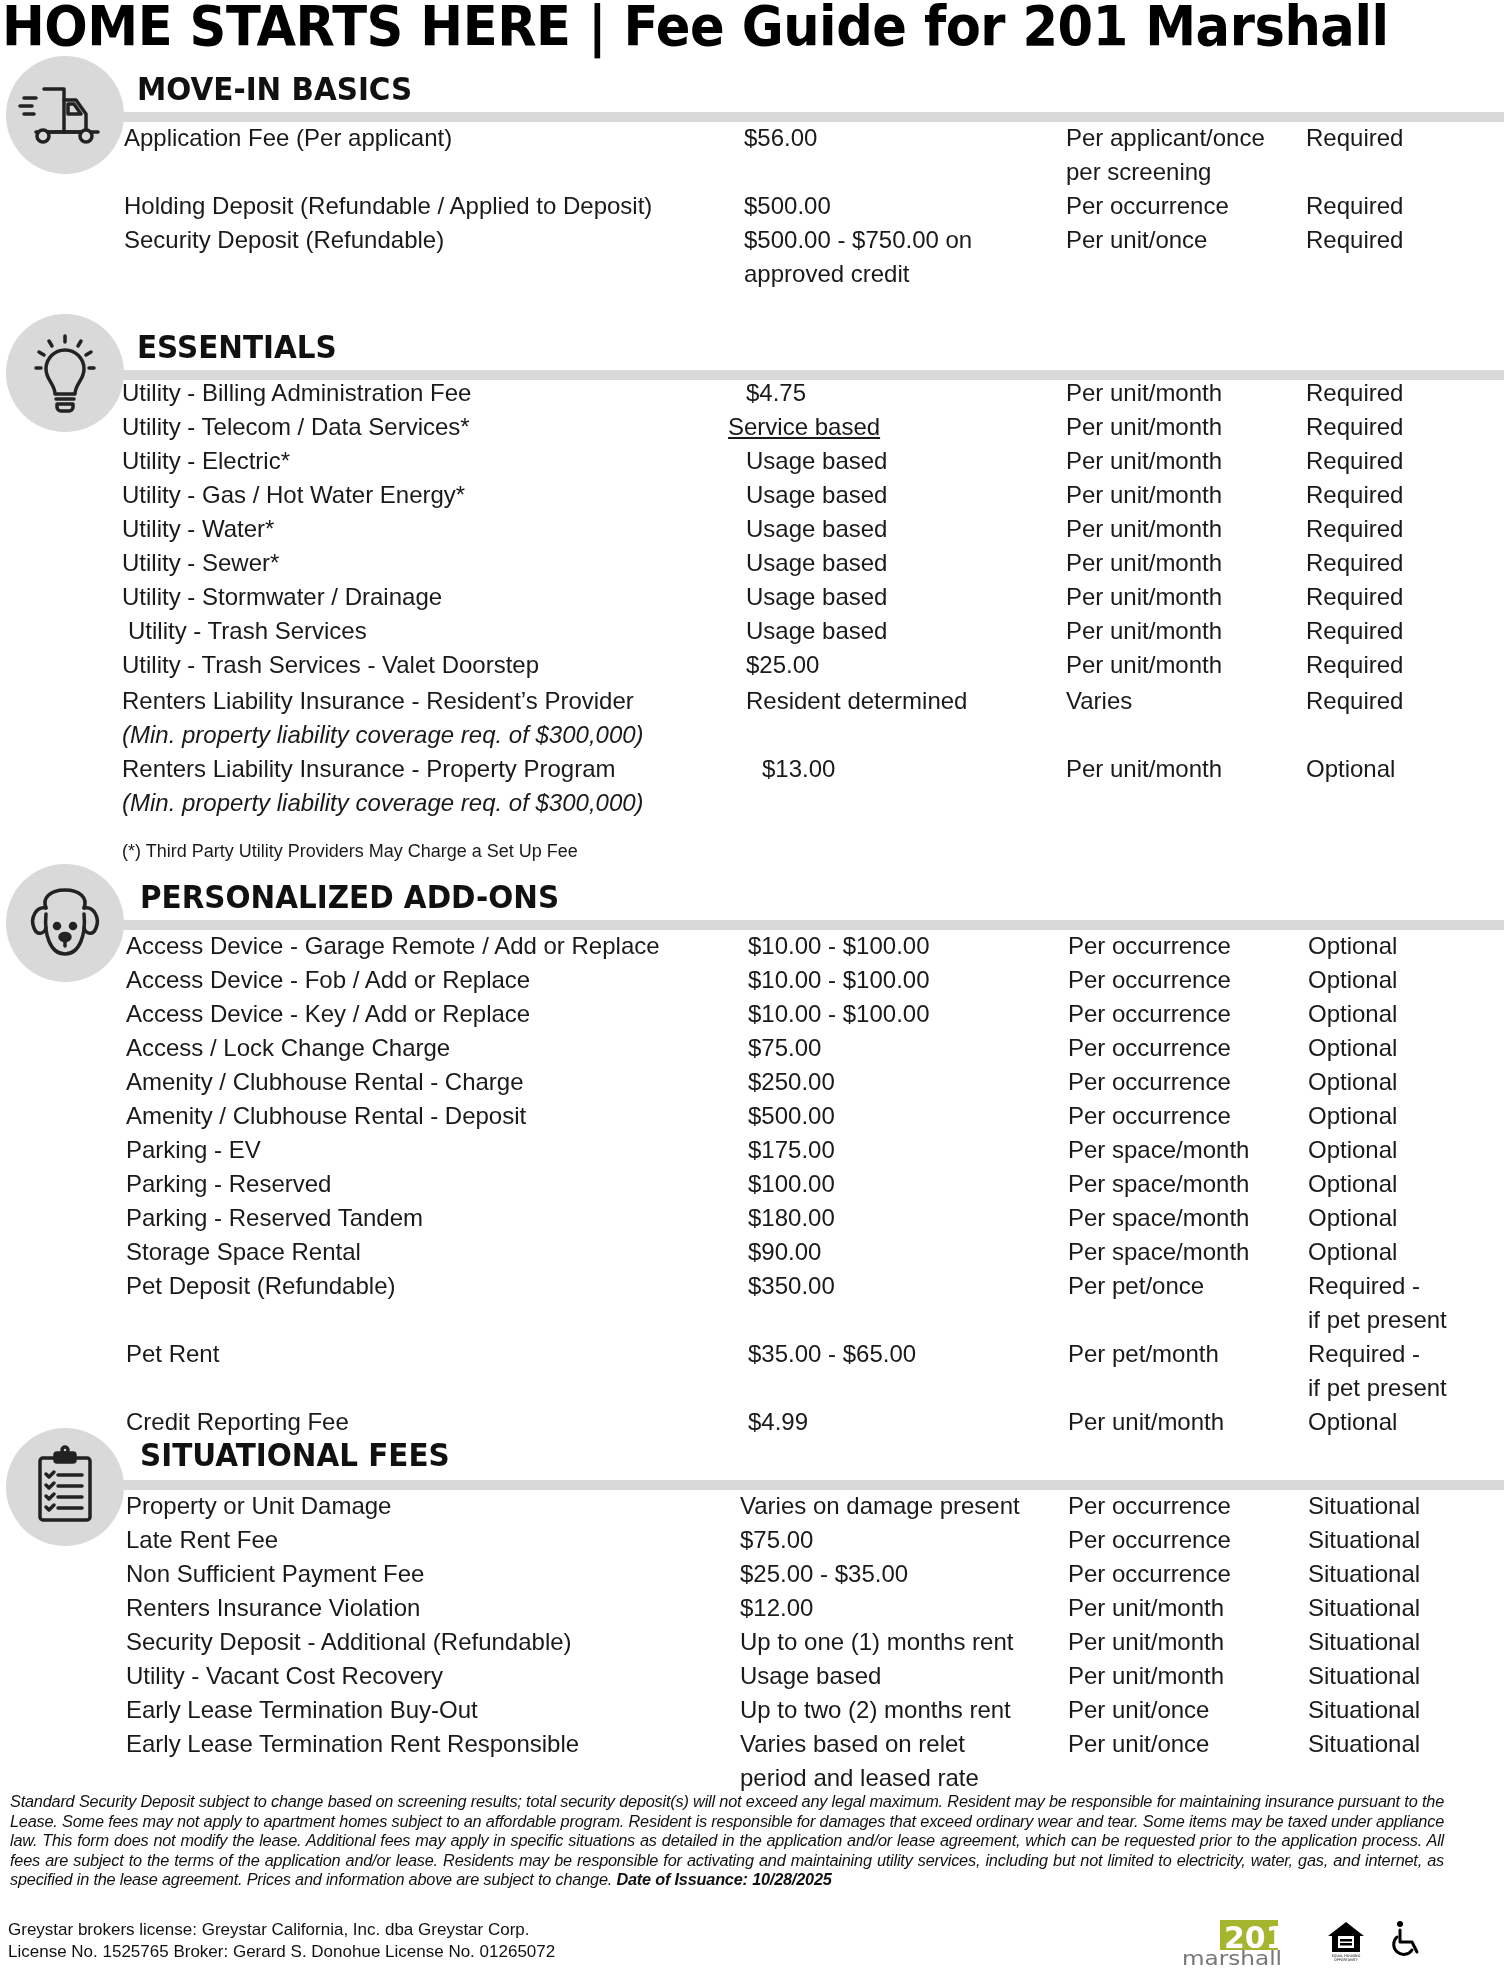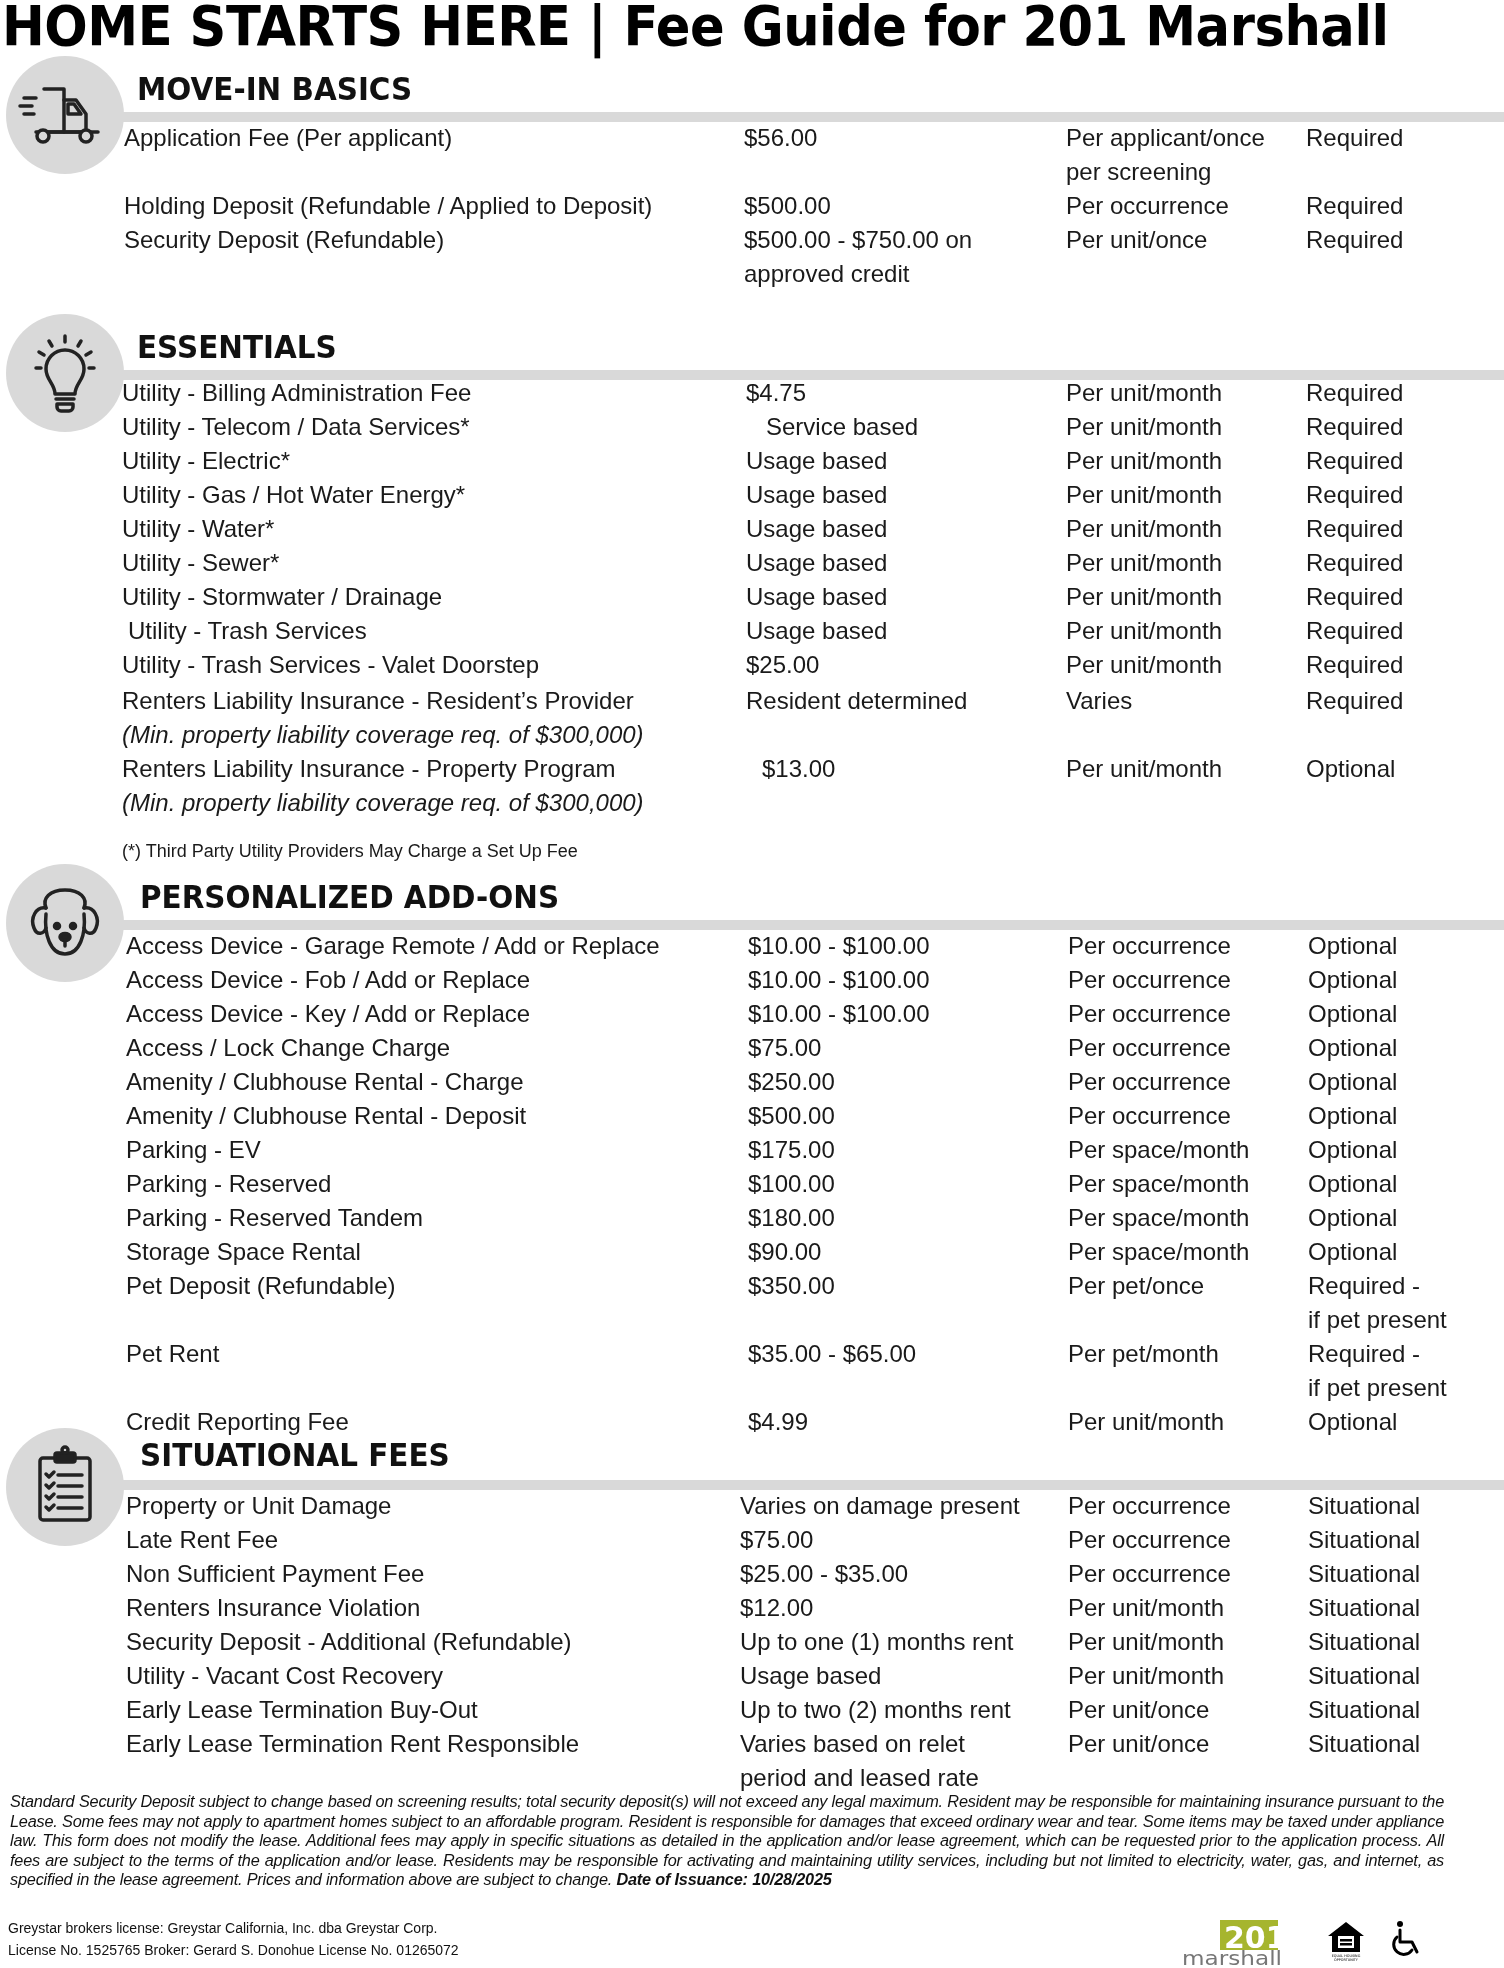--- a/index.html
+++ b/index.html
@@ -13,21 +13,21 @@
   .row { position:absolute; left:0; width:1504px; font-size:24px; line-height:34px; color:#1a1a1a; }
   .row span { position:absolute; top:0; white-space:nowrap; }
   .c1 { left:124px; }
   .c2 { left:744px; }
   .c3 { left:1066px; }
   .c4 { left:1306px; }
   .it { font-style:italic; }
   .note { position:absolute; left:122px; font-size:18px; color:#1a1a1a; white-space:nowrap; }
   .disclaimer { position:absolute; left:10px; top:1792px; width:1434px; font-size:16.3px; line-height:19.6px; font-style:italic; text-align:justify; color:#111; letter-spacing:-0.2px; }
   .disclaimer b { font-weight:bold; }
-  .license { position:absolute; left:8px; font-size:14px; color:#111; white-space:nowrap; }
+  .license { position:absolute; left:8px; font-size:17px; color:#111; white-space:nowrap; }
   .logo201 { position:absolute; left:1180px; top:1920px; width:120px; height:46px; }
   .eho { position:absolute; left:1326px; top:1920px; width:40px; height:42px; }
   .ada { position:absolute; left:1390px; top:1920px; width:34px; height:40px; }
 </style>
 </head>
 <body>
 
 <div class="title">HOME STARTS HERE | Fee Guide for 201 Marshall</div>
 
 <div class="section" style="top:56px;">
@@ -91,21 +91,21 @@
   <div class="bar" style="top:56px;"></div>
 </div>
 <div class="row" style="top:376px;">
   <span class="c1" style="left:122px;">Utility - Billing Administration Fee</span>
   <span class="c2" style="left:746px;">$4.75</span>
   <span class="c3">Per unit/month</span>
   <span class="c4">Required</span>
 </div>
 <div class="row" style="top:410px;">
   <span class="c1" style="left:122px;">Utility - Telecom / Data Services*</span>
-  <span class="c2" style="left:766px;">Service based</span>
+  <span class="c2" style="left:728px;text-decoration:underline;">Service based</span>
   <span class="c3">Per unit/month</span>
   <span class="c4">Required</span>
 </div>
 <div class="row" style="top:444px;">
   <span class="c1" style="left:122px;">Utility - Electric*</span>
   <span class="c2" style="left:746px;">Usage based</span>
   <span class="c3">Per unit/month</span>
   <span class="c4">Required</span>
 </div>
 <div class="row" style="top:478px;">

